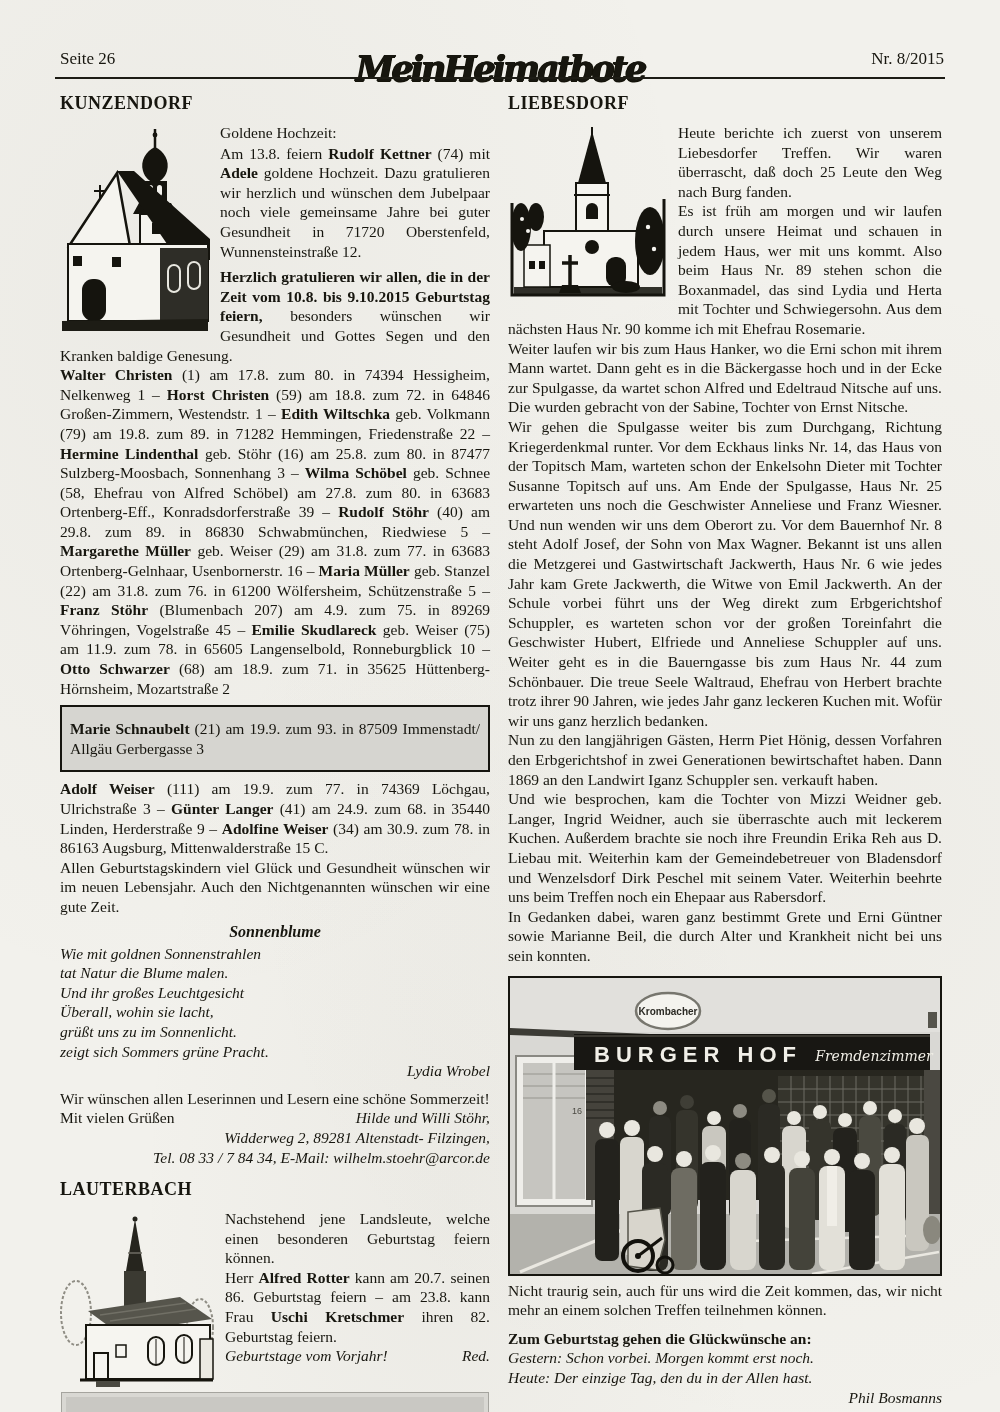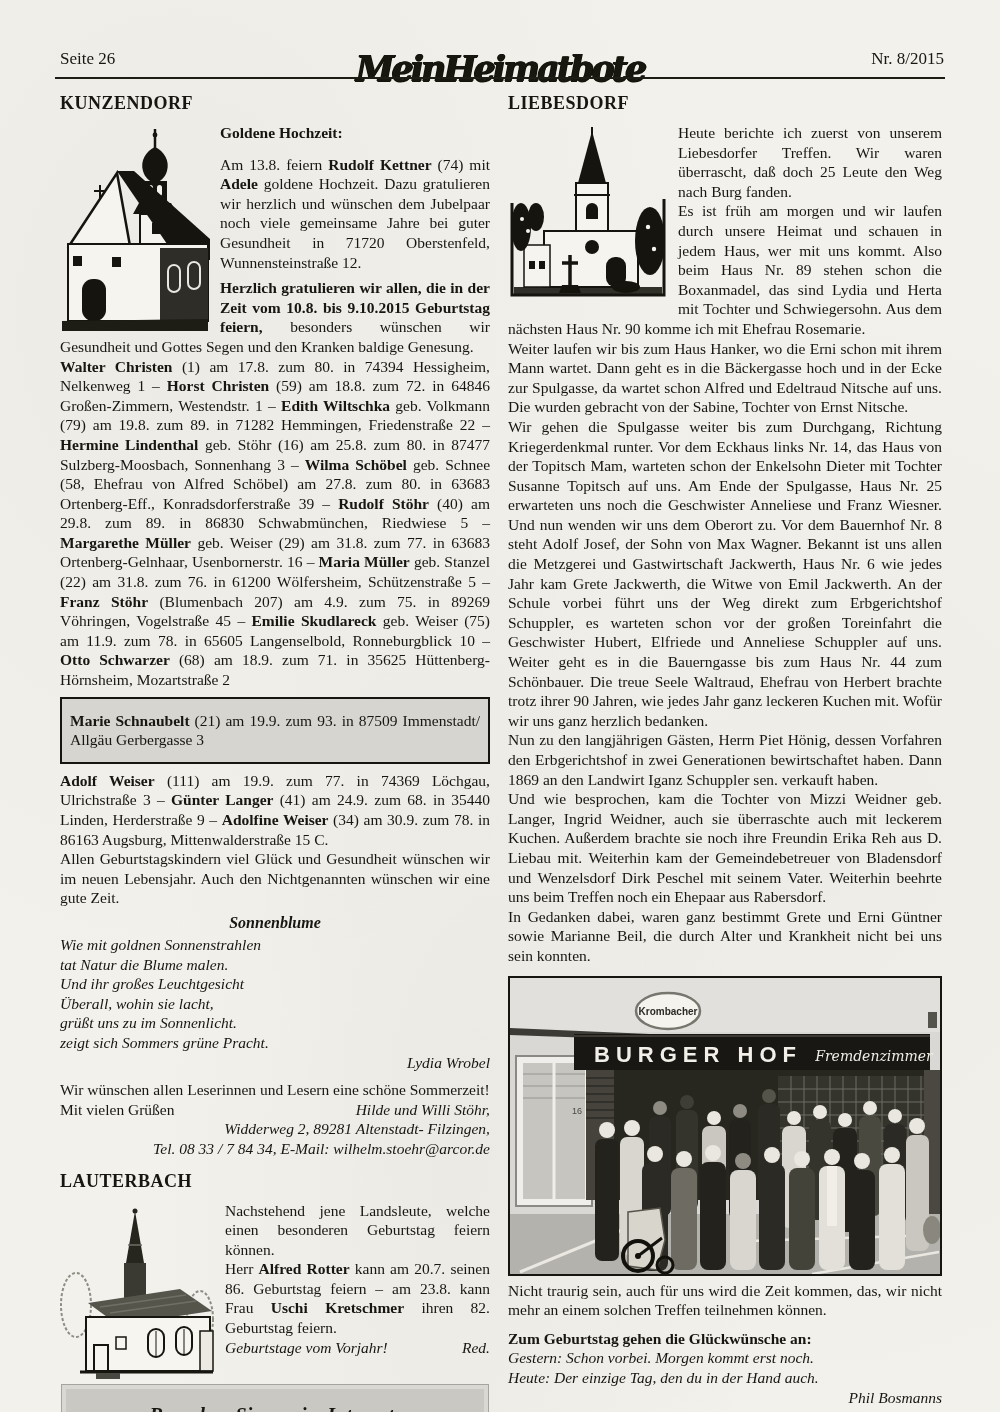--- a/index.html
+++ b/index.html
@@ -17,21 +17,21 @@
         font-size:35px;letter-spacing:-3px;
         text-shadow:0.7px 0 #141309,-0.7px 0 #141309,0 0.5px #141309;}
   .header-rule{position:absolute;left:55px;right:55px;top:77px;height:2px;background:#1d1c15;}
   .col{position:absolute;top:93px;}
   .col-left{left:60px;width:430px;}
   .col-right{left:508px;width:434px;}
   h2{margin:0 0 9px;font-size:18px;letter-spacing:0.5px;font-weight:bold;}
   p{margin:0;text-align:justify;font-size:15.5px;line-height:19.6px;}
   .b{font-weight:bold;}
   .i{font-style:italic;}
-  .sub{font-weight:bold;margin-bottom:12px;}
+  .sub{font-weight:normal;margin-bottom:1px;}
   .mt6{margin-top:6px;}
   .float-church{float:left;margin:4px 10px 2px 0;}
   .clear{clear:left;}
   .gray-box{border:2px solid #16150f;background:#d6d5d0;padding:12px 8px;margin:7px 0;}
   .poem{margin-top:6px;}
   .poem-title{text-align:center;font-weight:bold;font-style:italic;font-size:16px;margin:3px 0 3px;}
   .poem-line{font-style:italic;text-align:left;}
   .right-line{text-align:right;font-style:italic;}
   .fr{float:right;}
   .greet{margin-top:8px;}
@@ -342,17 +342,17 @@
       </g>
       <ellipse cx="422" cy="252" rx="9" ry="14" fill="#8a887e"></ellipse>
     </svg>
   </div>
 
   <p>Nicht traurig sein, auch für uns wird die Zeit kommen, das, wir nicht mehr an einem solchen Treffen teilnehmen können.</p>
 
   <div class="birthday">
     <p class="bd-head">Zum Geburtstag gehen die Glückwünsche an:</p>
     <p class="quote">Gestern: Schon vorbei. Morgen kommt erst noch.</p>
-    <p class="quote">Heute: Der einzige Tag, den du in der Hand auch.</p>
+    <p class="quote">Heute: Der einzige Tag, den du in der Allen hast.</p>
     <p class="right-line">Phil Bosmanns</p>
     <p><span class="b">Silverman Elli</span><span> geb. Hlawaty am 3.8. zum 76., USA – </span><span class="b">Ospalt Anton</span></p>
   </div>
 </div>
 
 </body></html>

